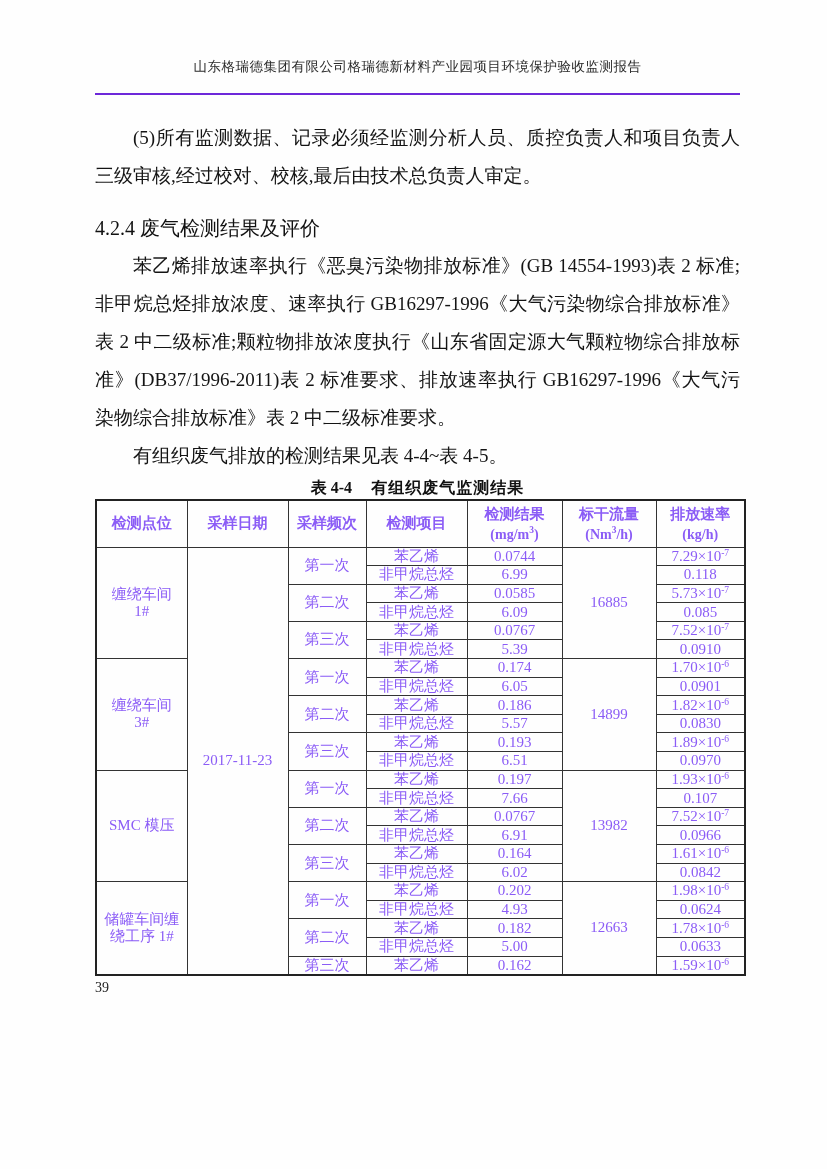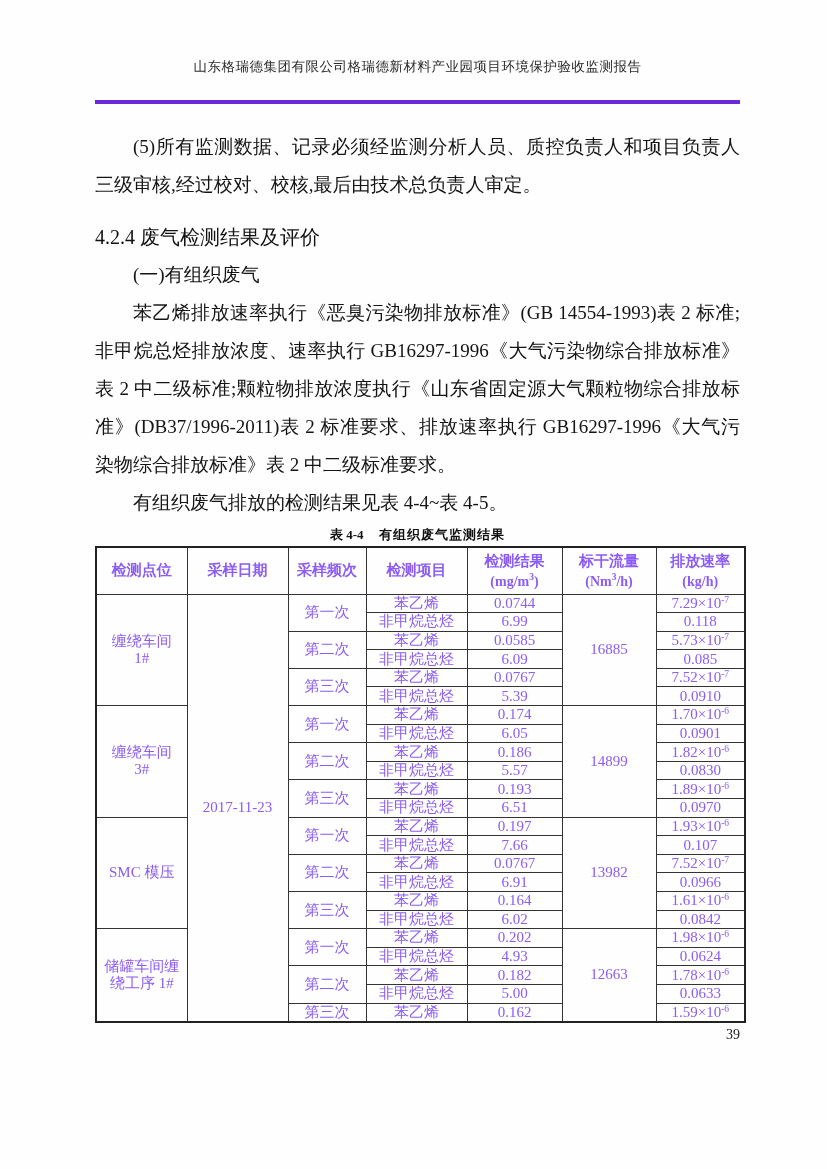--- a/index.html
+++ b/index.html
@@ -13,22 +13,22 @@
     box-sizing: border-box;
     padding: 58px 87px 0 95px;
     overflow: hidden;
   }
   
   .doc-header {
     text-align: center;
     font-size: 13.5px;
     letter-spacing: 0.5px;
     color: #2a2a2a;
-    padding-bottom: 24px;
-    border-bottom: 4px solid #6d28d9;
+    padding-bottom: 17px;
+    border-bottom: 2px solid #6d28d9;
     line-height: 18px;
   }
   
   .body-text { margin-top: 24px; }
   .para {
     margin: 0;
     font-size: 19px;
     line-height: 38px;
     text-align: justify;
     text-indent: 2em;
@@ -39,21 +39,21 @@
     font-size: 20px;
     font-weight: normal;
     line-height: 38px;
     text-indent: 0;
     color: #111;
   }
   
   .tbl-title {
     margin-top: 2px;
     text-align: center;
-    font-size: 13px;
+    font-size: 16px;
     font-weight: bold;
     line-height: 21px;
     color: #111;
   }
   .tbl-title .tname { margin-left: 1.2em; letter-spacing: 1px; }
   
   table.monitor {
     margin-top: 1px;
     border-collapse: collapse;
     table-layout: fixed;
@@ -74,21 +74,21 @@
   table.monitor tbody tr { height: 18.6px; }
   table.monitor td { line-height: 17px; }
   th .hl { display: block; font-size: 15px; line-height: 21px; font-weight: bold; }
   th .hu { display: block; font-size: 14px; line-height: 19px; font-weight: bold; }
   th sup, td sup { font-size: 9.5px; line-height: 0; }
   .c-loc { white-space: pre-line; line-height: 17.5px; margin-left: 43px; }
   .c-rate sup { position: relative; top: 1px; }
   
   .page-num {
     margin-top: 4px;
-    text-align: right;
+    text-align: left;
     font-size: 14px;
     line-height: 16px;
     color: #1e1e1e;
   }
   .doc-footer {
     margin-top: 3px;
     margin-left: -6px;
     font-size: 13.5px;
     line-height: 17px;
     color: #2a2a2a;
@@ -99,21 +99,20 @@
 
 <div class="page">
 
   <div class="doc-header">
     <span>山东格瑞德集团有限公司格瑞德新材料产业园项目环境保护验收监测报告</span>
   </div>
 
   <div class="body-text">
     <p class="para">(5)所有监测数据、记录必须经监测分析人员、质控负责人和项目负责人三级审核,经过校对、校核,最后由技术总负责人审定。</p>
     <p class="para section-heading">4.2.4  废气检测结果及评价</p>
-    <p class="para">(一)有组织废气</p>
     <p class="para">苯乙烯排放速率执行《恶臭污染物排放标准》(GB 14554-1993)表 2 标准;非甲烷总烃排放浓度、速率执行 GB16297-1996《大气污染物综合排放标准》表 2 中二级标准;颗粒物排放浓度执行《山东省固定源大气颗粒物综合排放标准》(DB37/1996-2011)表 2 标准要求、排放速率执行 GB16297-1996《大气污染物综合排放标准》表 2 中二级标准要求。</p>
     <p class="para">有组织废气排放的检测结果见表 4-4~表 4-5。</p>
   </div>
 
   <div class="tbl-title">
     <span>表 4-4</span><span class="tname">有组织废气监测结果</span>
   </div>
 
   <table class="monitor">
     <colgroup>

